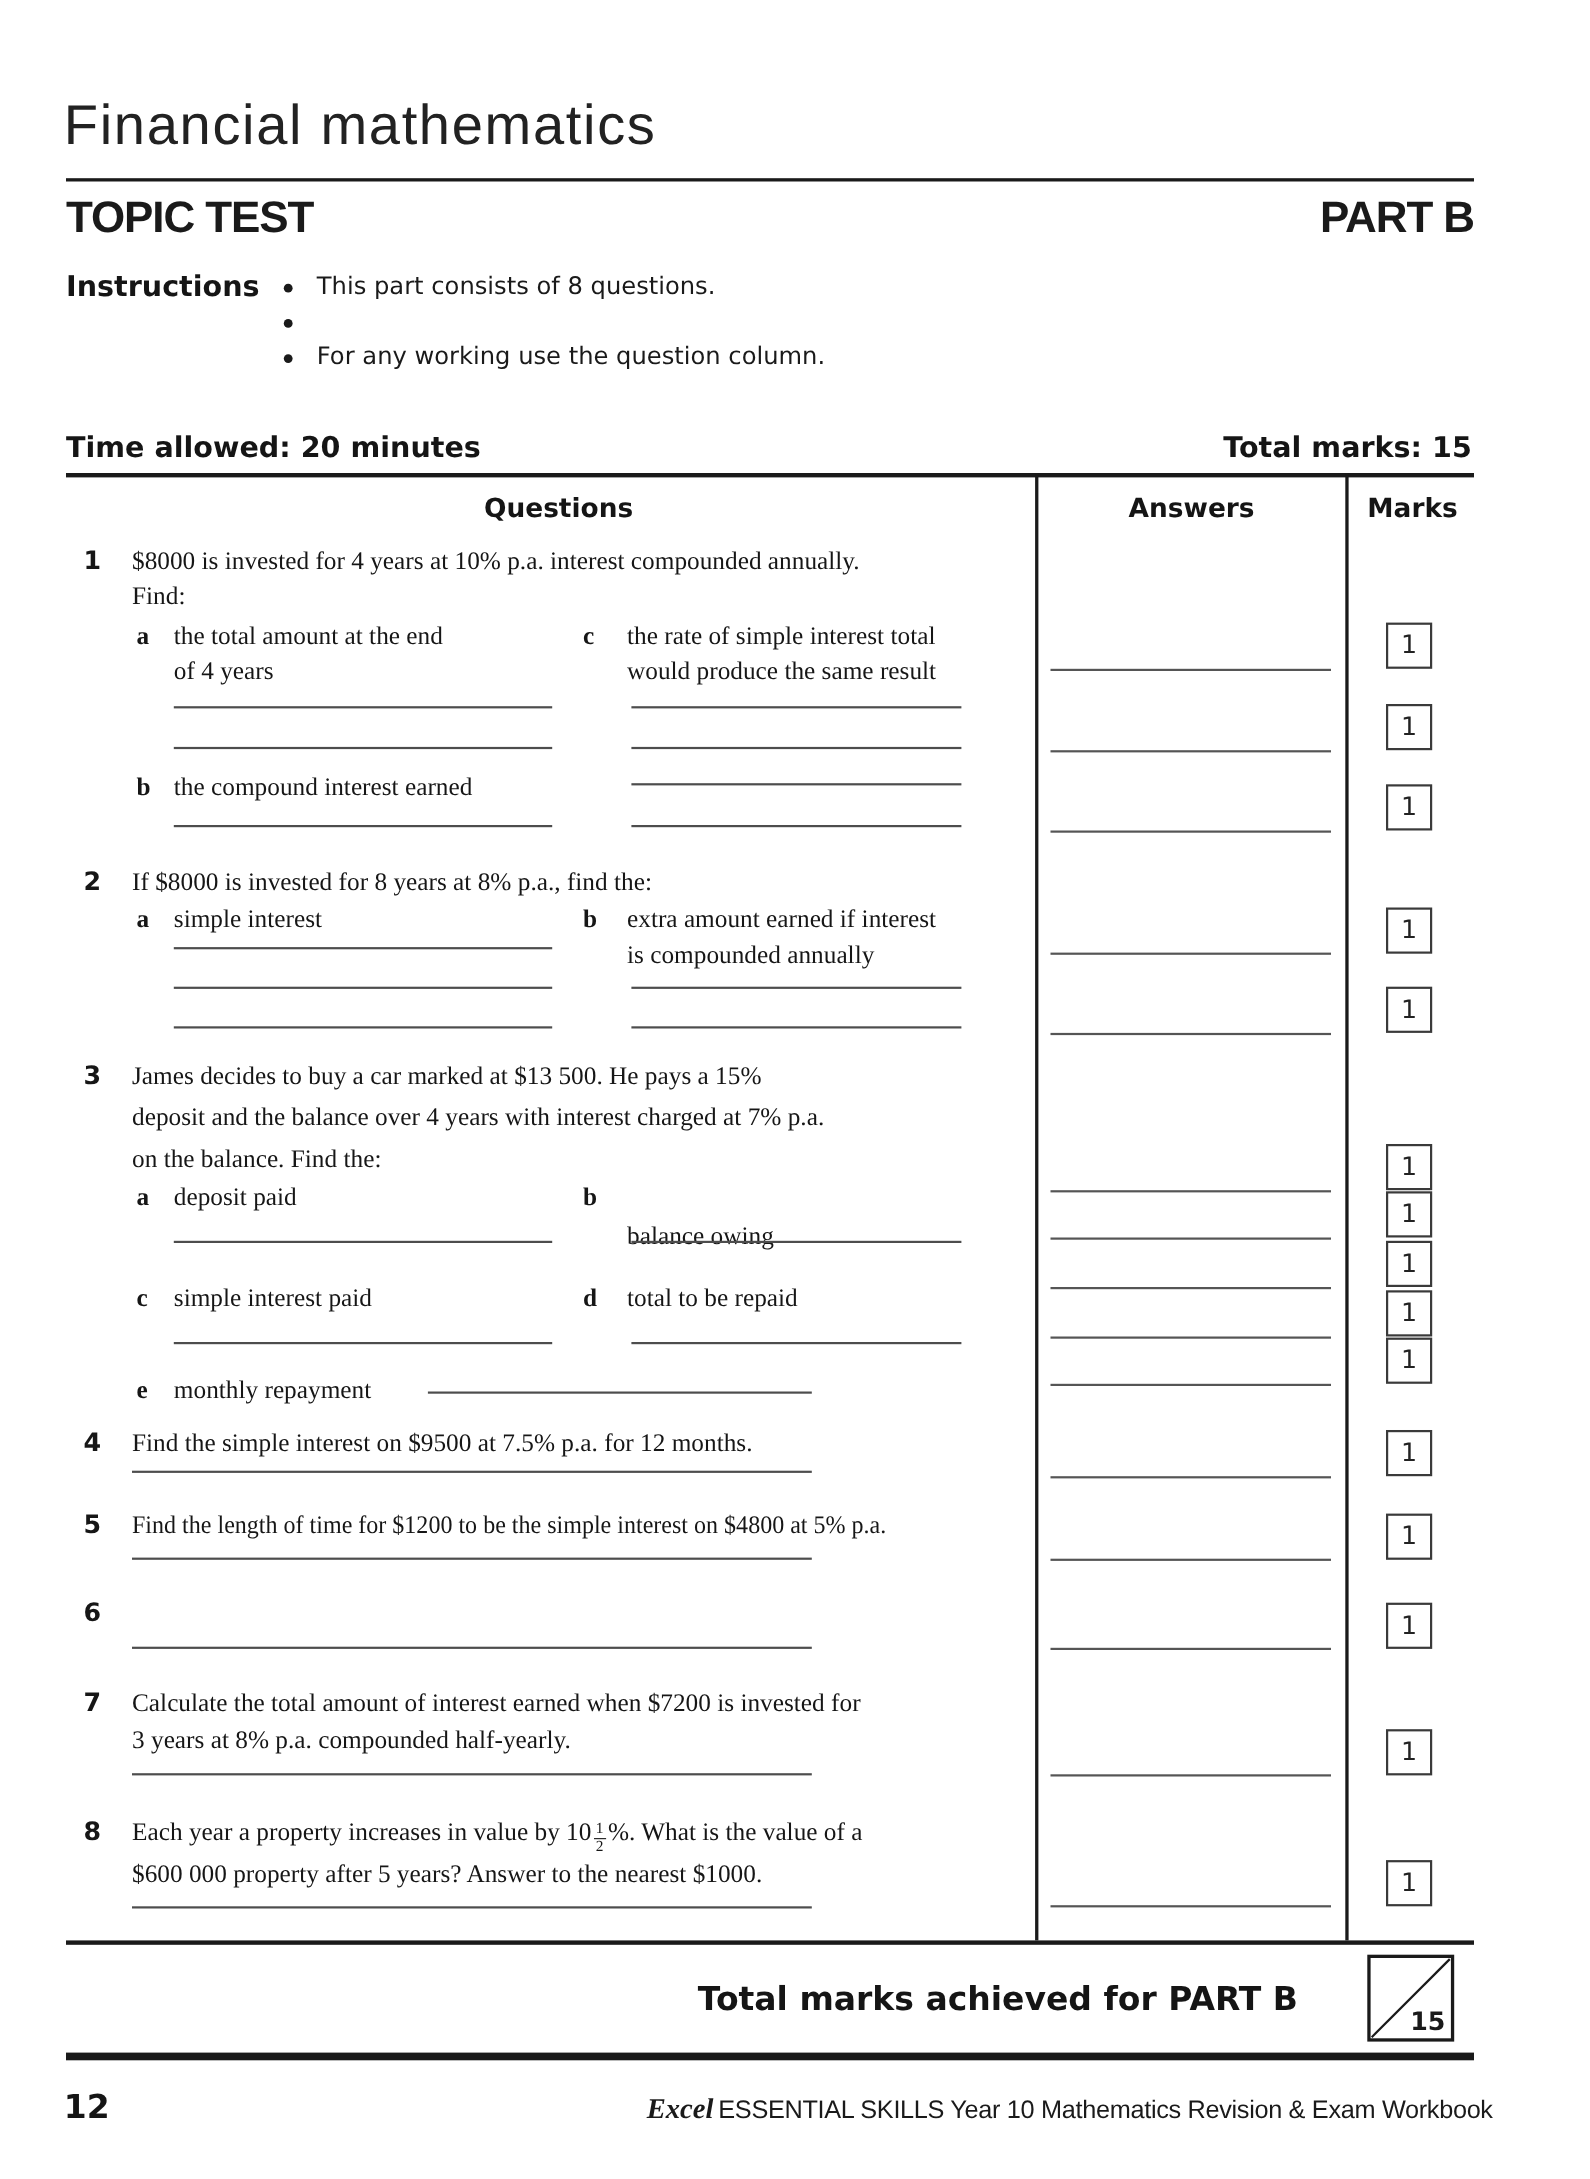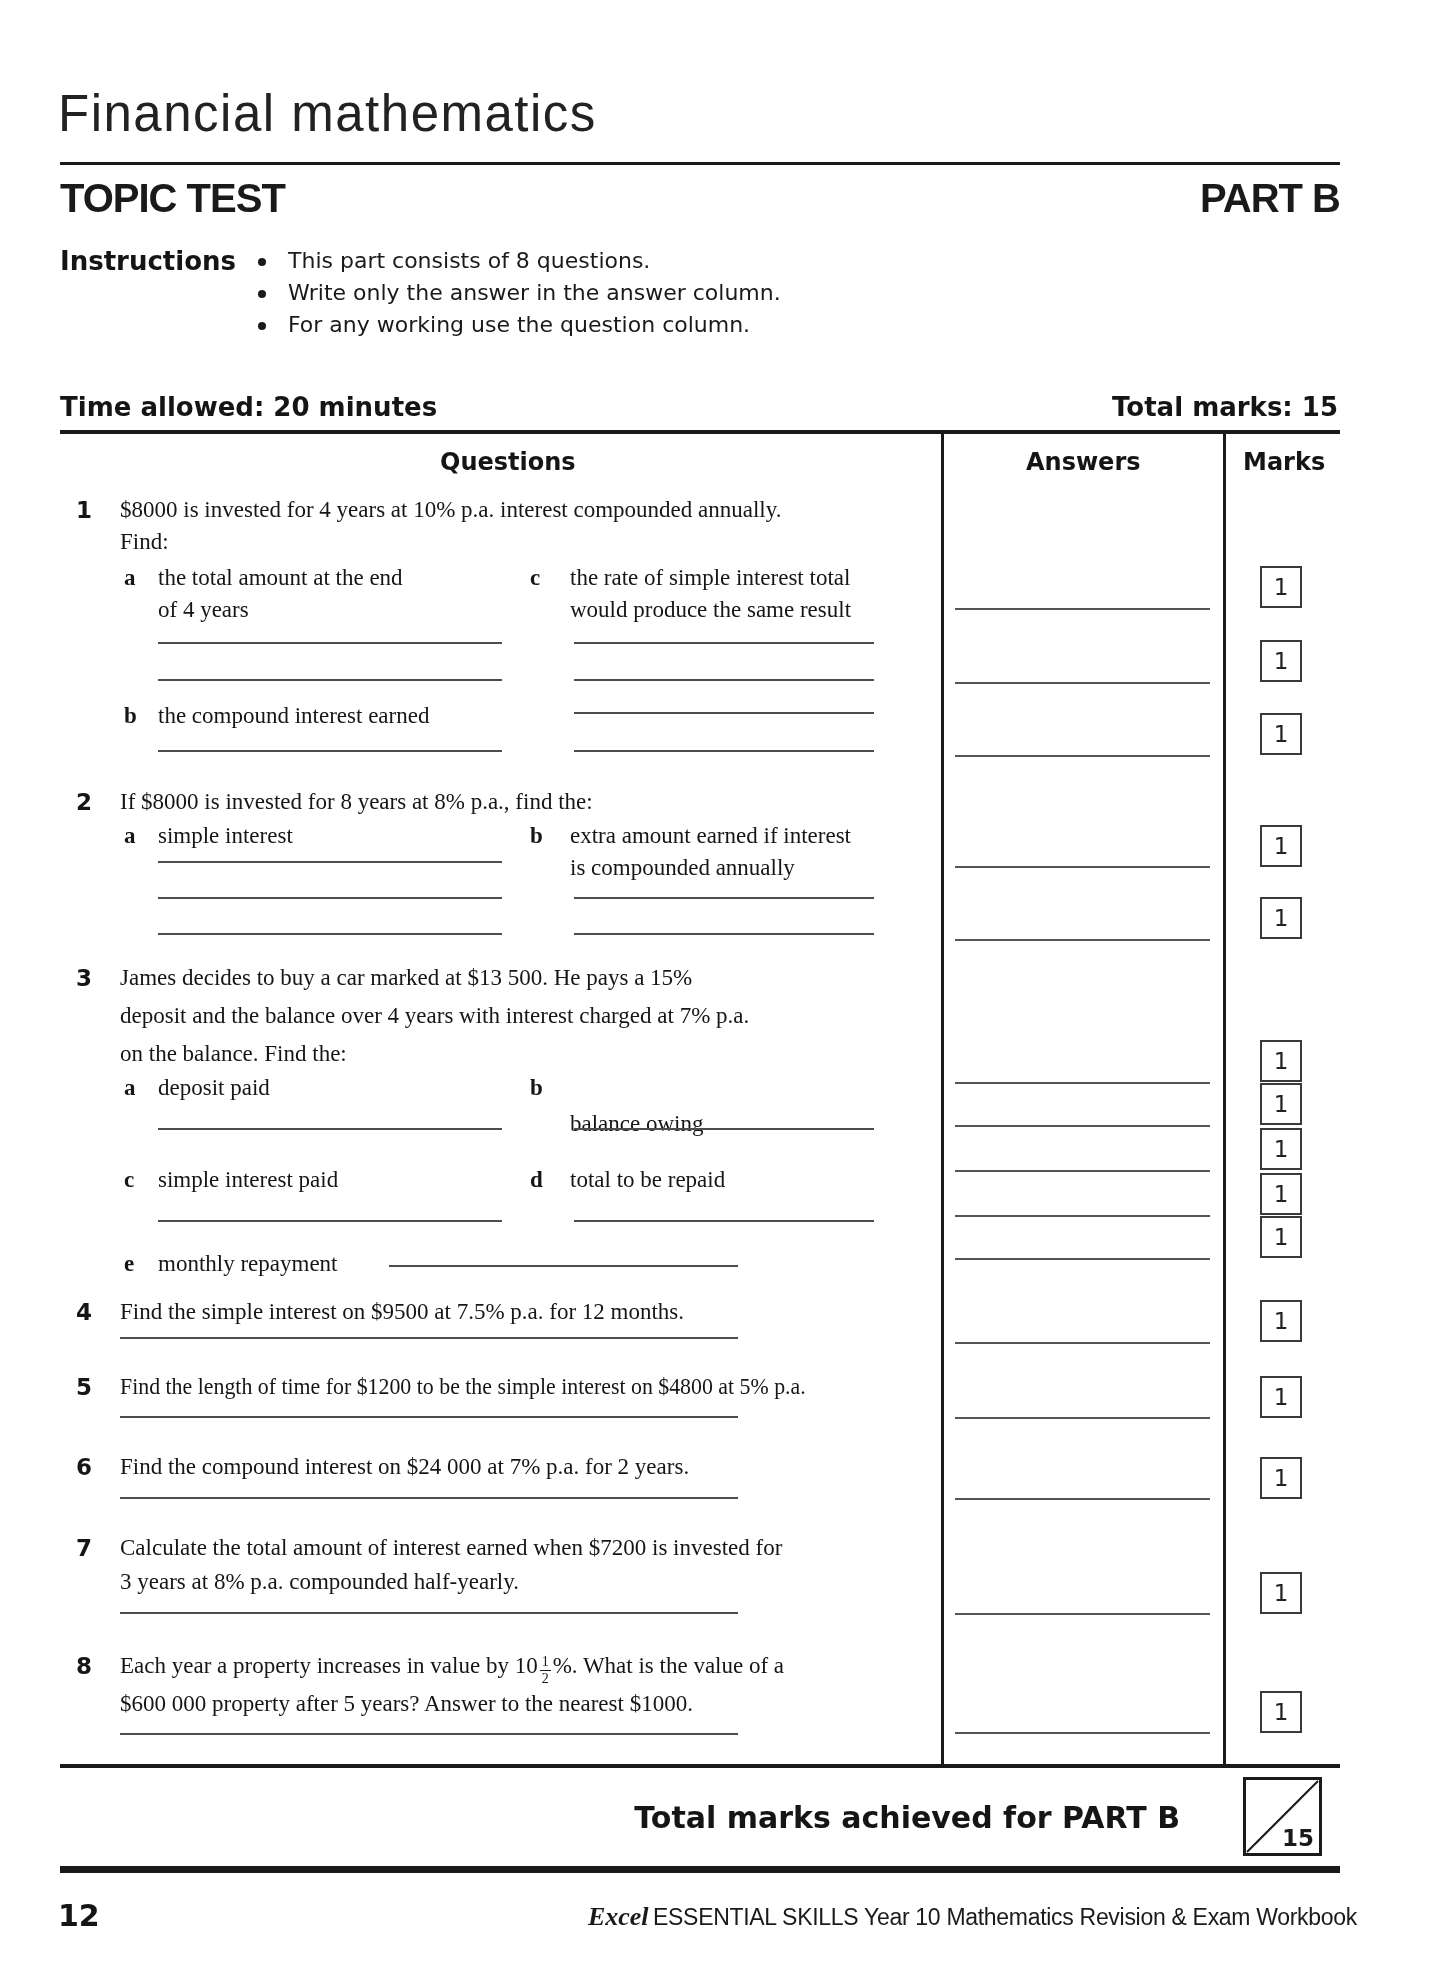--- a/index.html
+++ b/index.html
@@ -44,21 +44,20 @@
 
   <div class="abs title" style="left:58px;top:84px;">Financial mathematics</div>
   <div class="abs rule" style="left:60px;top:162px;width:1280px;height:3px;"></div>
   <div class="abs h-heavy" style="left:60px;top:176px;">TOPIC TEST</div>
   <div class="abs h-heavy" style="right:105px;top:176px;">PART B</div>
 
   <div class="abs bh" style="left:60px;top:246px;font-size:26px;">Instructions</div>
   <div class="abs bullet-dot" style="left:258px;top:258px;"></div>
   <div class="abs instr" style="left:288px;top:248px;">This part consists of 8 questions.</div>
   <div class="abs bullet-dot" style="left:258px;top:290px;"></div>
-  <div class="abs instr" style="left:288px;top:280px;">Write only the answer in the answer column.</div>
   <div class="abs bullet-dot" style="left:258px;top:322px;"></div>
   <div class="abs instr" style="left:288px;top:312px;">For any working use the question column.</div>
 
   <div class="abs bh" style="left:60px;top:392px;font-size:26px;">Time allowed: 20 minutes</div>
   <div class="abs bh" style="right:107px;top:392px;font-size:26px;">Total marks: 15</div>
 
   <div class="abs rule" style="left:60px;top:430px;width:1280px;height:4px;"></div>
   <div class="abs rule" style="left:60px;top:1764px;width:1280px;height:4px;"></div>
   <div class="abs vln" style="left:941px;top:430px;height:1334px;"></div>
   <div class="abs vln" style="left:1223px;top:430px;height:1334px;"></div>
@@ -180,21 +179,20 @@
 
   <div class="abs num" style="left:76px;top:1371px;">5</div>
   <div class="abs qt cond" style="left:120px;top:1371px;">Find the length of time for $1200 to be the simple interest on $4800 at 5% p.a.</div>
   <div class="abs ln" style="left:120px;top:1416px;width:618px;"></div>
   <div class="abs aln" style="left:955px;top:1417px;width:255px;"></div>
   <div class="abs mark-box" style="left:1260px;top:1376px;">
       <span>1</span>
     </div>
 
   <div class="abs num" style="left:76px;top:1451px;">6</div>
-  <div class="abs qt" style="left:120px;top:1451px;">Find the compound interest on $24 000 at 7% p.a. for 2 years.</div>
   <div class="abs ln" style="left:120px;top:1497px;width:618px;"></div>
   <div class="abs aln" style="left:955px;top:1498px;width:255px;"></div>
   <div class="abs mark-box" style="left:1260px;top:1457px;">
       <span>1</span>
     </div>
 
   <div class="abs num" style="left:76px;top:1532px;">7</div>
   <div class="abs qt" style="left:120px;top:1532px;">Calculate the total amount of interest earned when $7200 is invested for</div>
   <div class="abs qt" style="left:120px;top:1566px;">3 years at 8% p.a. compounded half-yearly.</div>
   <div class="abs ln" style="left:120px;top:1612px;width:618px;"></div>

